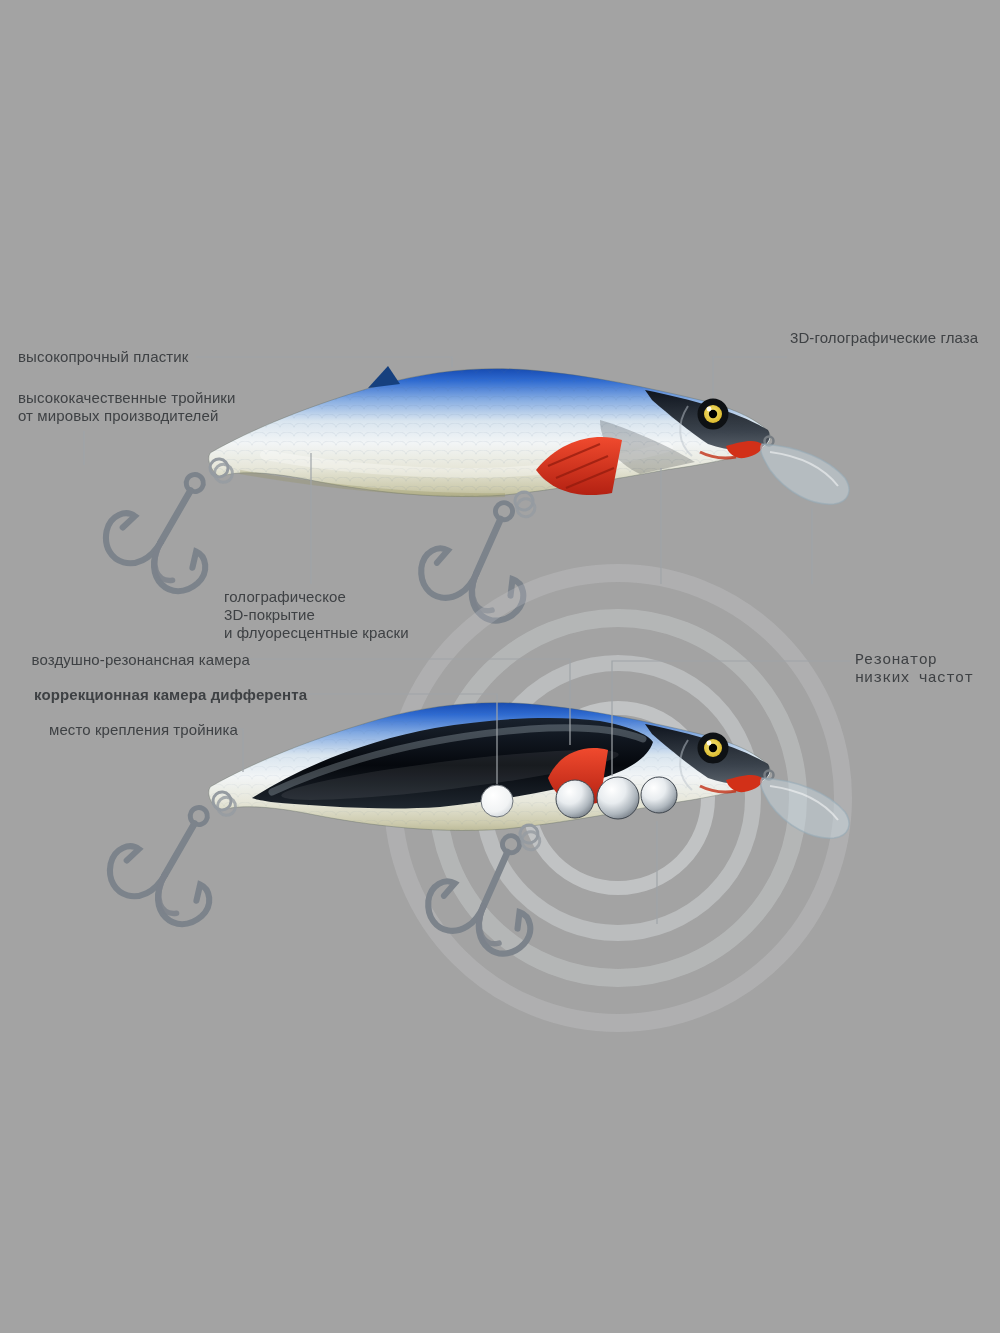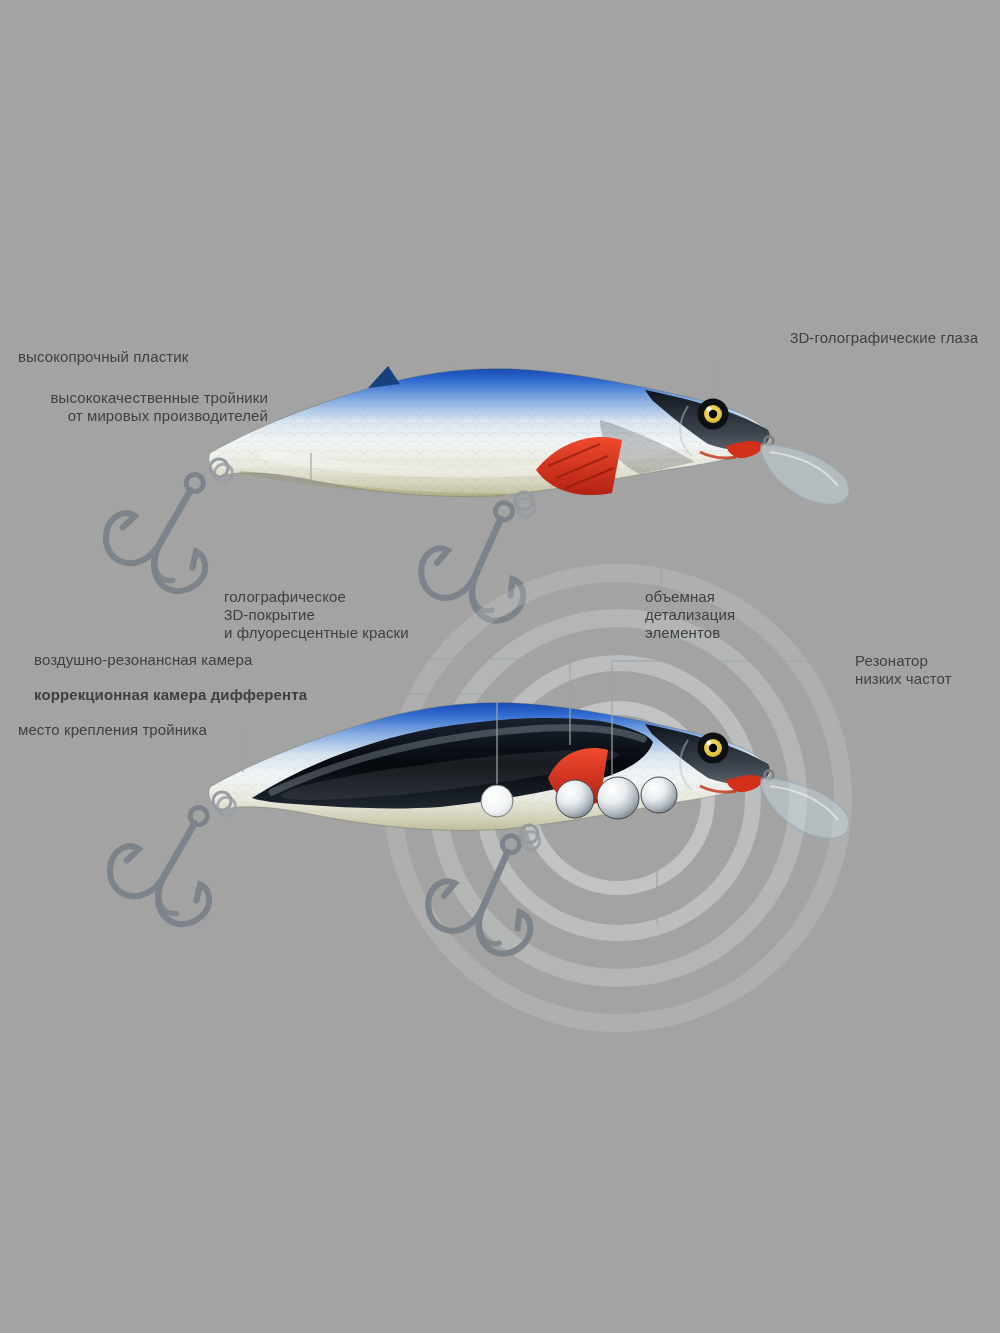--- a/index.html
+++ b/index.html
@@ -179,37 +179,34 @@
       <path d="M248,659 L570,659 L570,745"></path>
       <path d="M284,694 L497,694 L497,784"></path>
       <path d="M220,729 L243,729 L243,772"></path>
       <path d="M851,661 L612,661 L612,776"></path>
       <path d="M657,924 L657,821"></path>
     </g>
   </svg>
 
   <div class="label" style="left:18px;top:348px;width:185px;">высокопрочный пластик</div>
 
-  <div class="label" style="left:18px;top:389px;width:250px;text-align:right;">высококачественные тройники
+  <div class="label" style="left:18px;top:389px;width:250px;">высококачественные тройники
 от мировых производителей</div>
 
   <div class="label" style="left:790px;top:329px;width:205px;">3D-голографические глаза</div>
 
   <div class="label" style="left:224px;top:588px;width:210px;">голографическое
 3D-покрытие
 и флуоресцентные краски</div>
 
-  <div class="label" style="left:645px;top:588px;width:140px;">объемная
-детализация
-элементов</div>
-
-
-  <div class="label" style="left:34px;top:651px;width:240px;">воздушно-резонансная камера</div>
+
+
+  <div class="label" style="left:10px;top:651px;width:240px;text-align:right;">воздушно-резонансная камера</div>
 
   <div class="label" style="left:34px;top:686px;width:280px;font-weight:bold;">коррекционная камера дифферента</div>
 
-  <div class="label" style="left:18px;top:721px;width:220px;">место крепления тройника</div>
-
-  <div class="label" style="left:855px;top:652px;width:130px;">Резонатор
+  <div class="label" style="left:18px;top:721px;width:220px;text-align:right;">место крепления тройника</div>
+
+  <div class="label" style="left:855px;top:652px;width:130px;font-family:Liberation Mono, monospace;">Резонатор
 низких частот</div>
 
 
 </div>
 
 </body></html>

